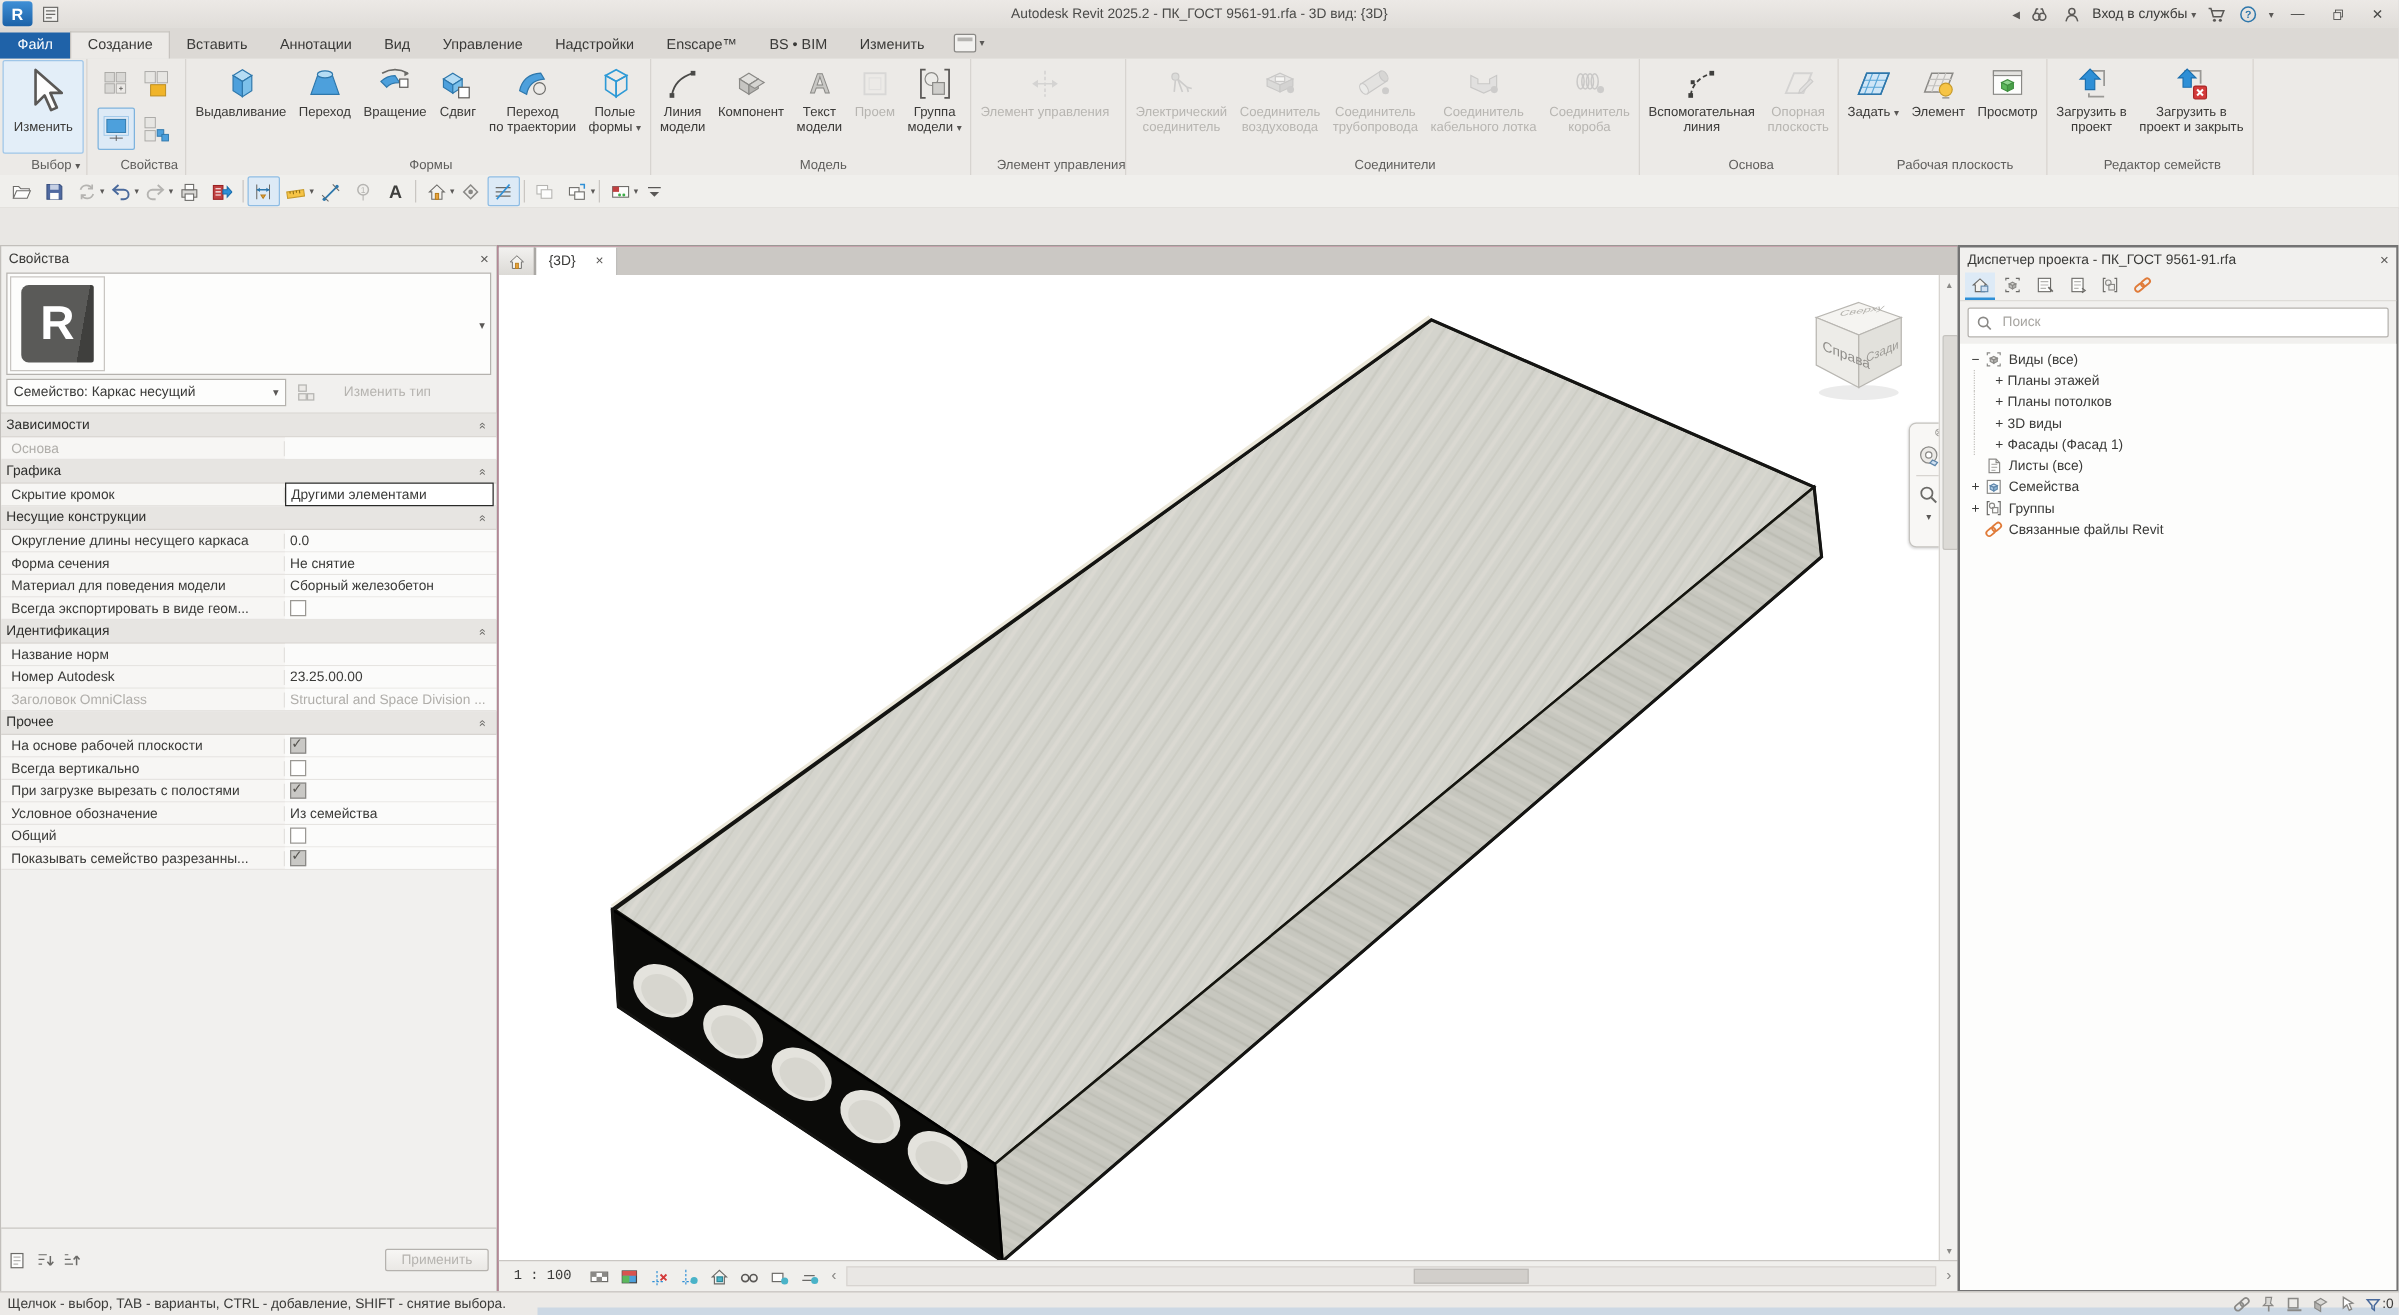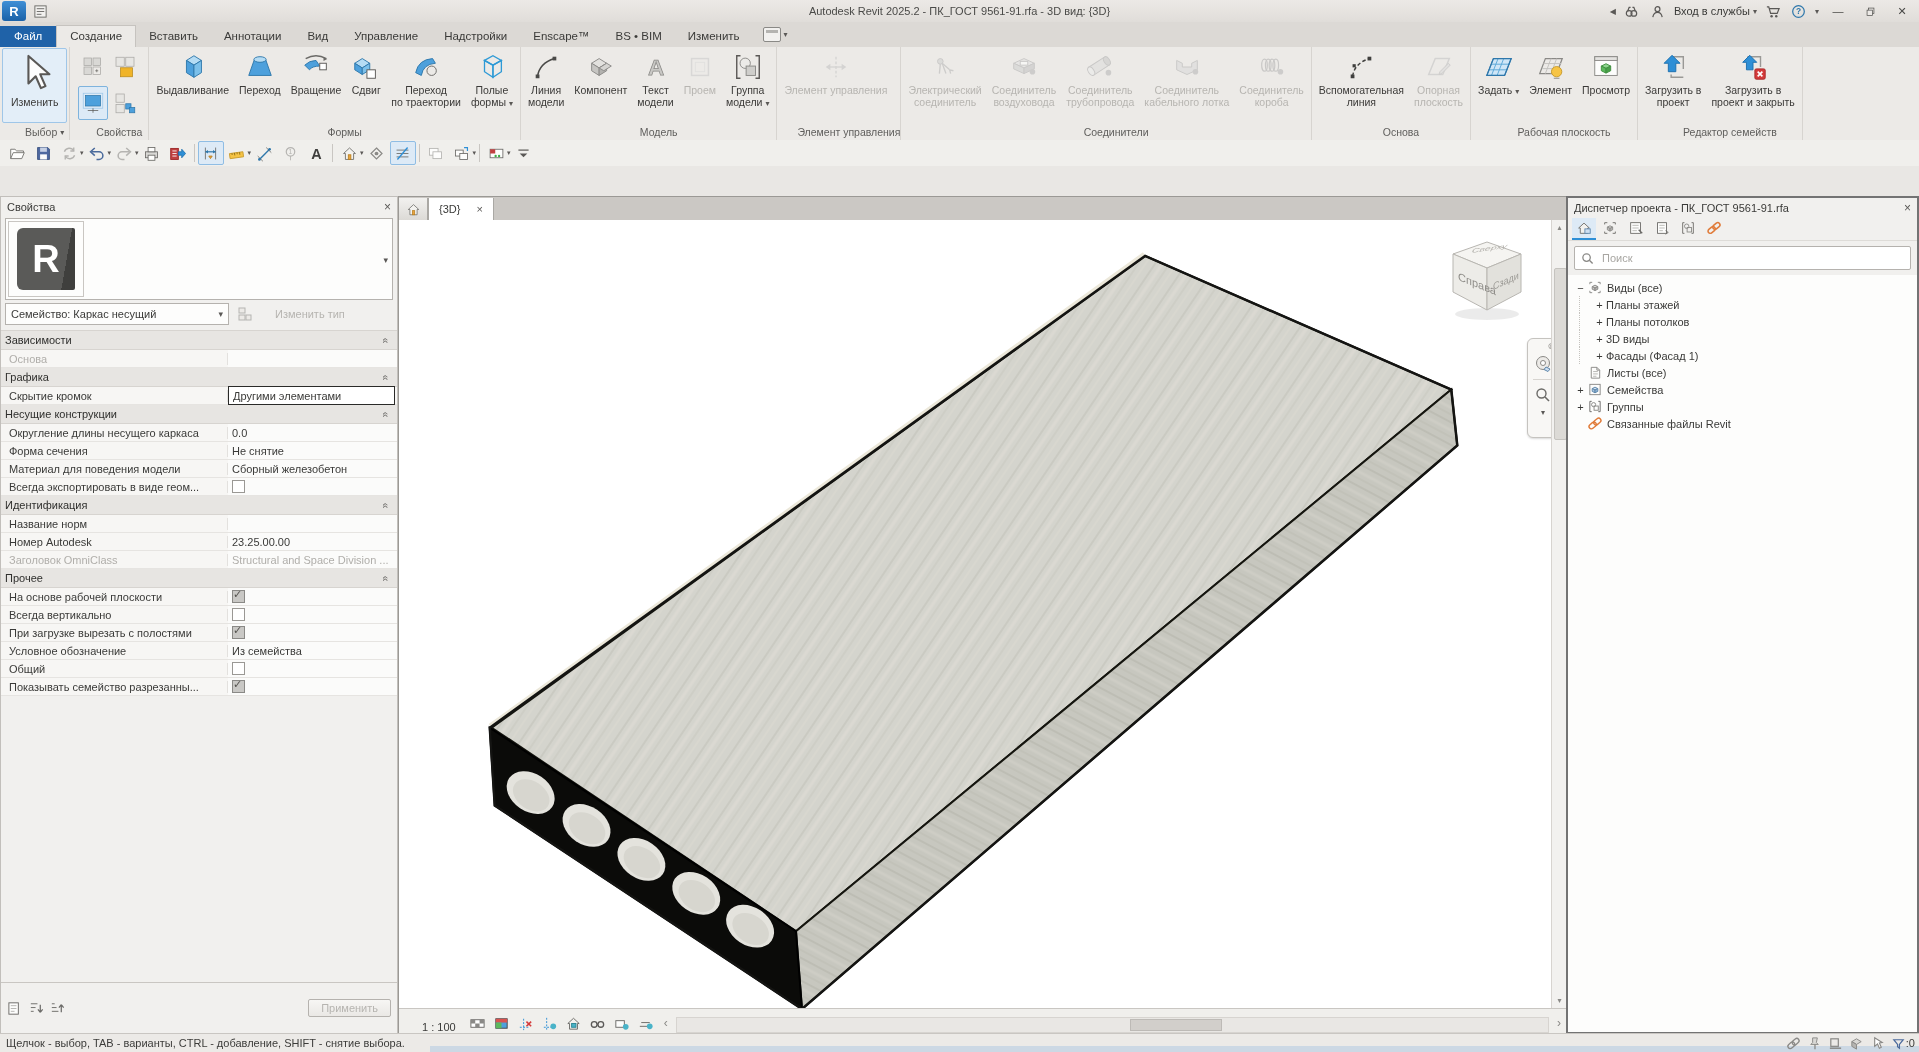--- a/index.html
+++ b/index.html
@@ -85,21 +85,21 @@
   .canvas{flex:1;position:relative;background:#fff;overflow:hidden;}
   .model-svg{position:absolute;left:0;top:0;width:100%;height:100%;}
   .viewcube{position:absolute;right:40px;top:18px;width:76px;height:84px;}
   .navpill{position:absolute;right:8px;top:118px;width:30px;height:96px;background:#f8f7f5;border:1px solid #c5c3bf;border-radius:6px;box-shadow:0 1px 2px rgba(0,0,0,.15);display:flex;flex-direction:column;align-items:center;padding-top:2px;}
   .navpill .x{align-self:flex-end;margin-right:3px;font-size:9px;color:#9a9894;}
   .navpill .nic{width:20px;height:20px;margin:3px 0;}
   .navpill .div{width:20px;height:1px;background:#d7d4d0;margin:2px 0;}
   .vscroll{position:absolute;right:0;top:0;bottom:0;width:15px;background:#f2f1ef;border-left:1px solid #d7d4d0;}
   .vscroll .arr{position:absolute;left:0;width:15px;height:15px;display:flex;align-items:center;justify-content:center;color:#8a8986;font-size:8px;}
   .vscroll .thumb{position:absolute;left:2px;width:11px;top:48px;height:170px;background:#dcdad6;border:1px solid #c5c3bf;border-radius:2px;}
-  .viewbar{height:24px;background:#f0efec;border-top:1px solid #c9c6c2;display:flex;align-items:flex-end;padding-left:19px;flex:0 0 auto;}
+  .viewbar{height:24px;background:#f0efec;border-top:1px solid #c9c6c2;display:flex;align-items:center;padding-left:8px;flex:0 0 auto;font-family:Liberation Mono, monospace;}
   .scale{padding:0 10px 0 4px;color:#3a3a38;}
   .vcbtn{width:24px;height:20px;display:flex;align-items:center;justify-content:center;}
   .vcbtn svg{width:17px;height:17px;}
   .hs-arr{width:16px;height:20px;display:flex;align-items:center;justify-content:center;color:#8a8986;font-size:12px;}
   .hs-track{flex:1;height:14px;background:#e9e7e4;border:1px solid #d7d4d0;position:relative;margin:0 2px;}
   .hs-thumb{position:absolute;left:52%;width:90px;top:1px;bottom:1px;background:#d2cfcb;border:1px solid #bdbab6;}
   
   .browser{position:absolute;right:0;width:349px;top:30px;bottom:0;background:#f1f0ee;border:2px solid #737373;display:flex;flex-direction:column;}
   .b-head{height:20px;display:flex;align-items:center;padding:0 6px;}
   .b-head .x{margin-left:auto;color:#5a5856;font-size:12px;}

